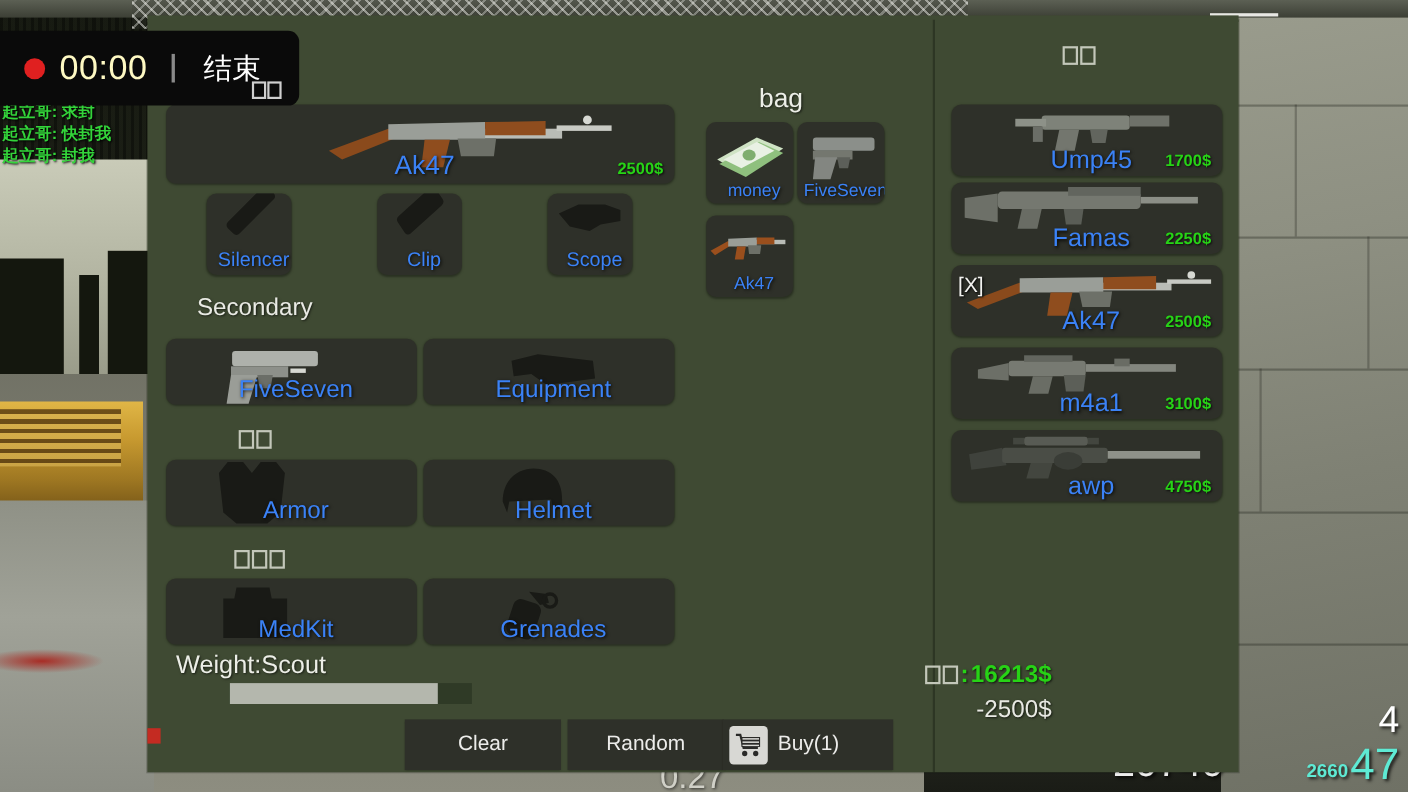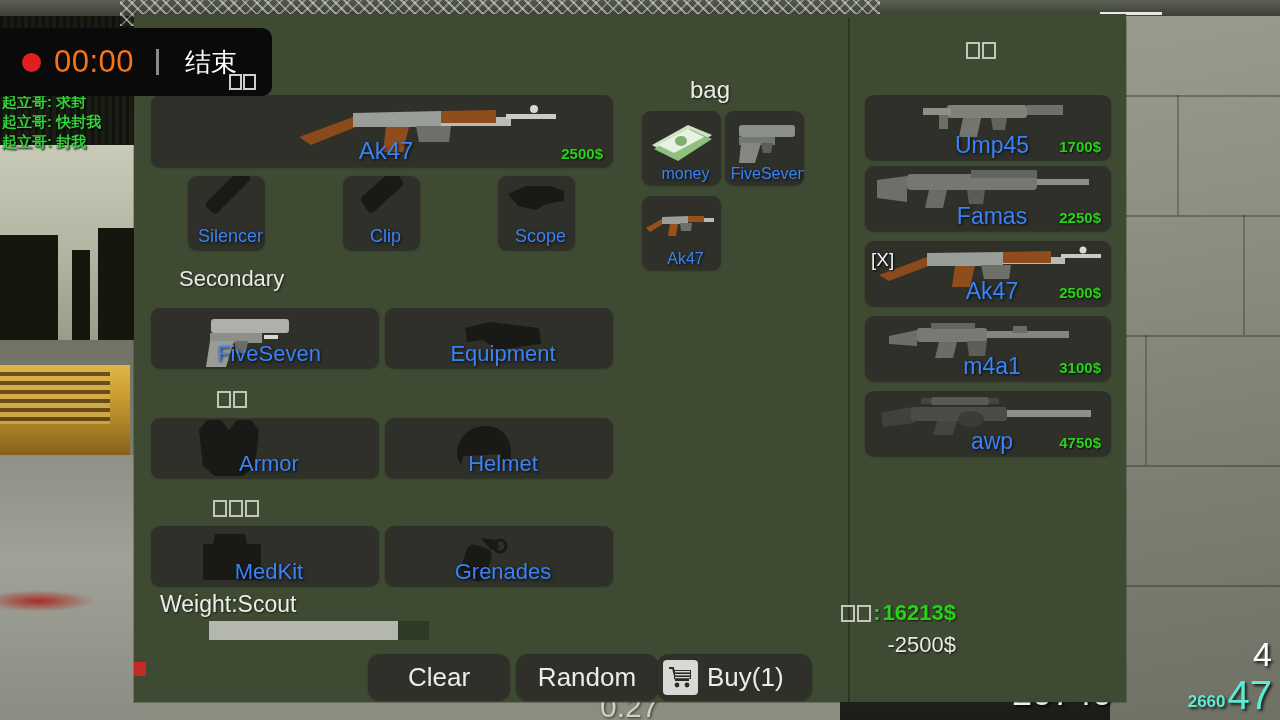--- a/index.html
+++ b/index.html
@@ -77,21 +77,21 @@
   #rec-overlay{
     position:absolute; left:0; top:28px; width:272px; height:68px;
     background:#0a0a0a; border-radius:0 10px 10px 0;
     display:flex; align-items:center; z-index:60;
   }
   #rec-dot{
     width:19px; height:19px; border-radius:50%; background:#e02020;
     margin-left:22px; flex:none;
   }
   #rec-time{
-    color:#f97316; font-size:31px; margin-left:13px; letter-spacing:.5px;
+    color:#fef9c3; font-size:31px; margin-left:13px; letter-spacing:.5px;
   }
   #rec-sep{
     width:3px; height:26px; background:#8a8a8a; margin-left:22px; flex:none;
   }
   #rec-stop{
     color:#fff; font-size:26px; margin-left:26px;
   }
   #rec-tofu{
     position:absolute; right:16px; bottom:6px;
     display:flex; gap:1px;
@@ -199,21 +199,21 @@
     display:flex; align-items:center; gap:2px;
   }
   #cost-line{
     position:absolute; right:170px; top:614px; color:#e8e9e3;
     font-size:22px; text-shadow:1px 1px 2px rgba(0,0,0,.7);
   }
 
   
   .btn{
     position:absolute; top:636px; height:46px; background:#2e3029;
-    border-radius:12px; color:#ececea; font-size:26px;
+    border-radius:0; color:#ececea; font-size:19px;
     display:flex; align-items:center; justify-content:center;
     box-shadow:0 1px 2px rgba(0,0,0,.4);
   }
   #btn-clear{ left:234px; width:142px; }
   #btn-random{ left:382px; width:142px; }
   #btn-buy{ left:523px; width:155px; justify-content:flex-start; padding-left:6px; }
   #cart-icon{
     width:35px; height:35px; background:#d8d8d4; border-radius:4px;
     display:flex; align-items:center; justify-content:center; flex:none;
     margin-right:9px;

